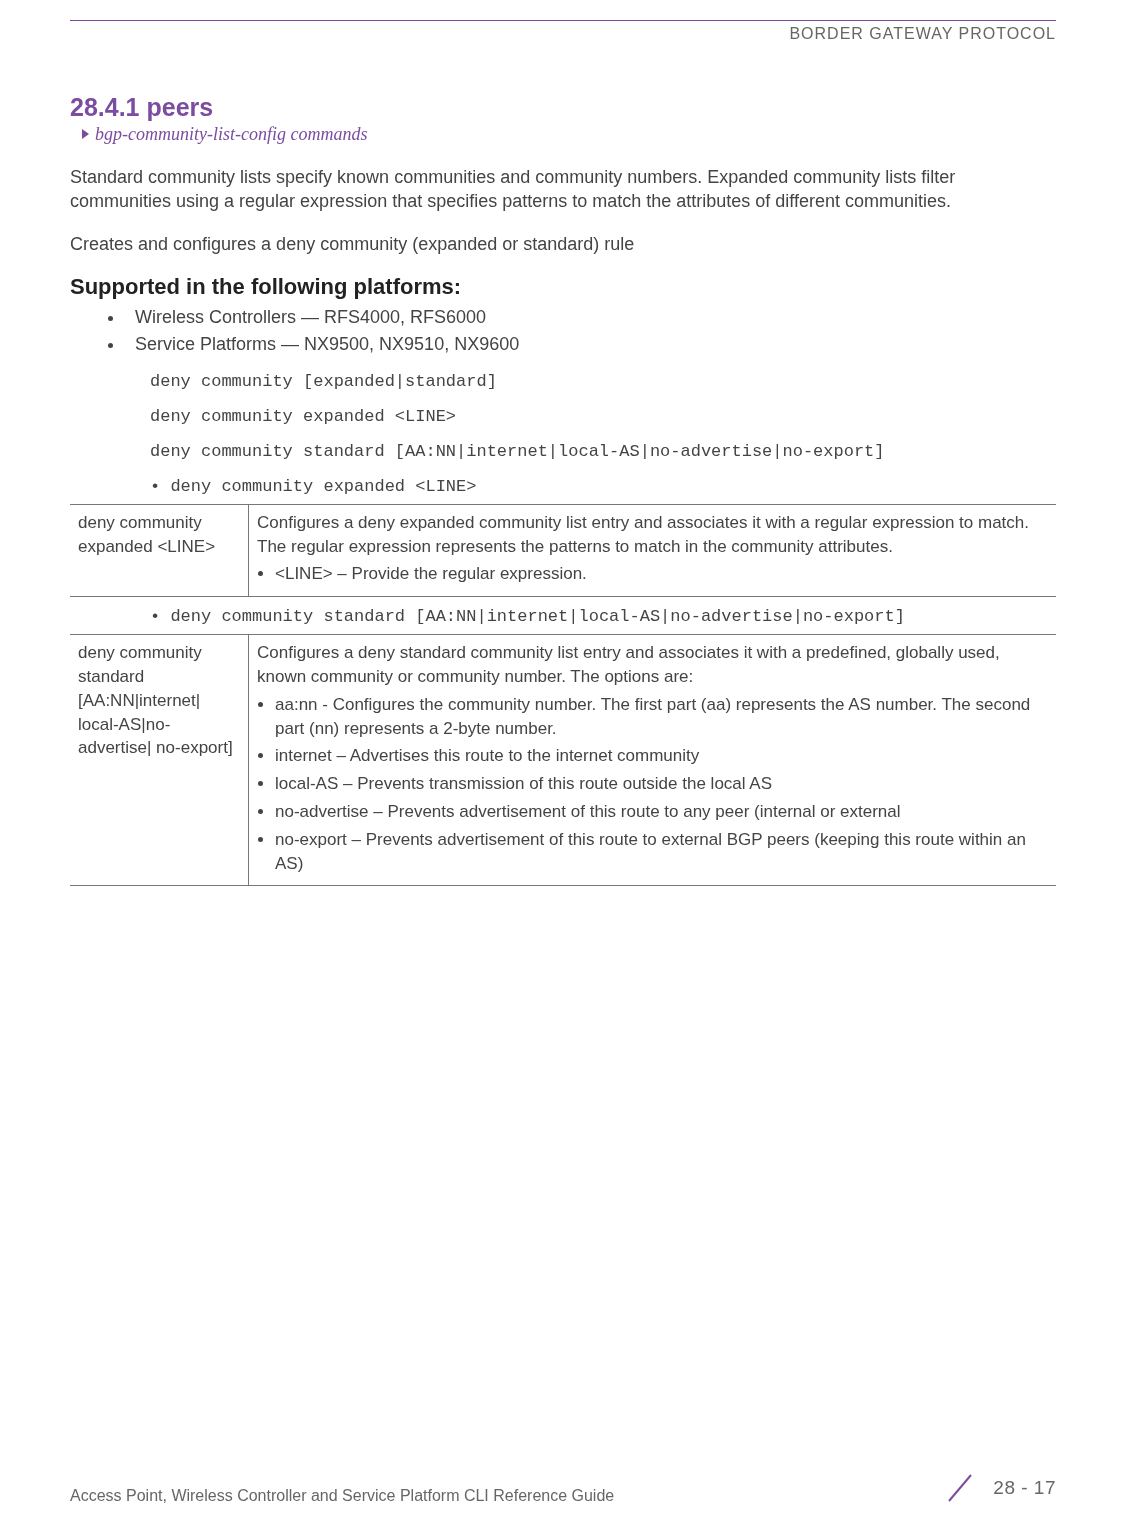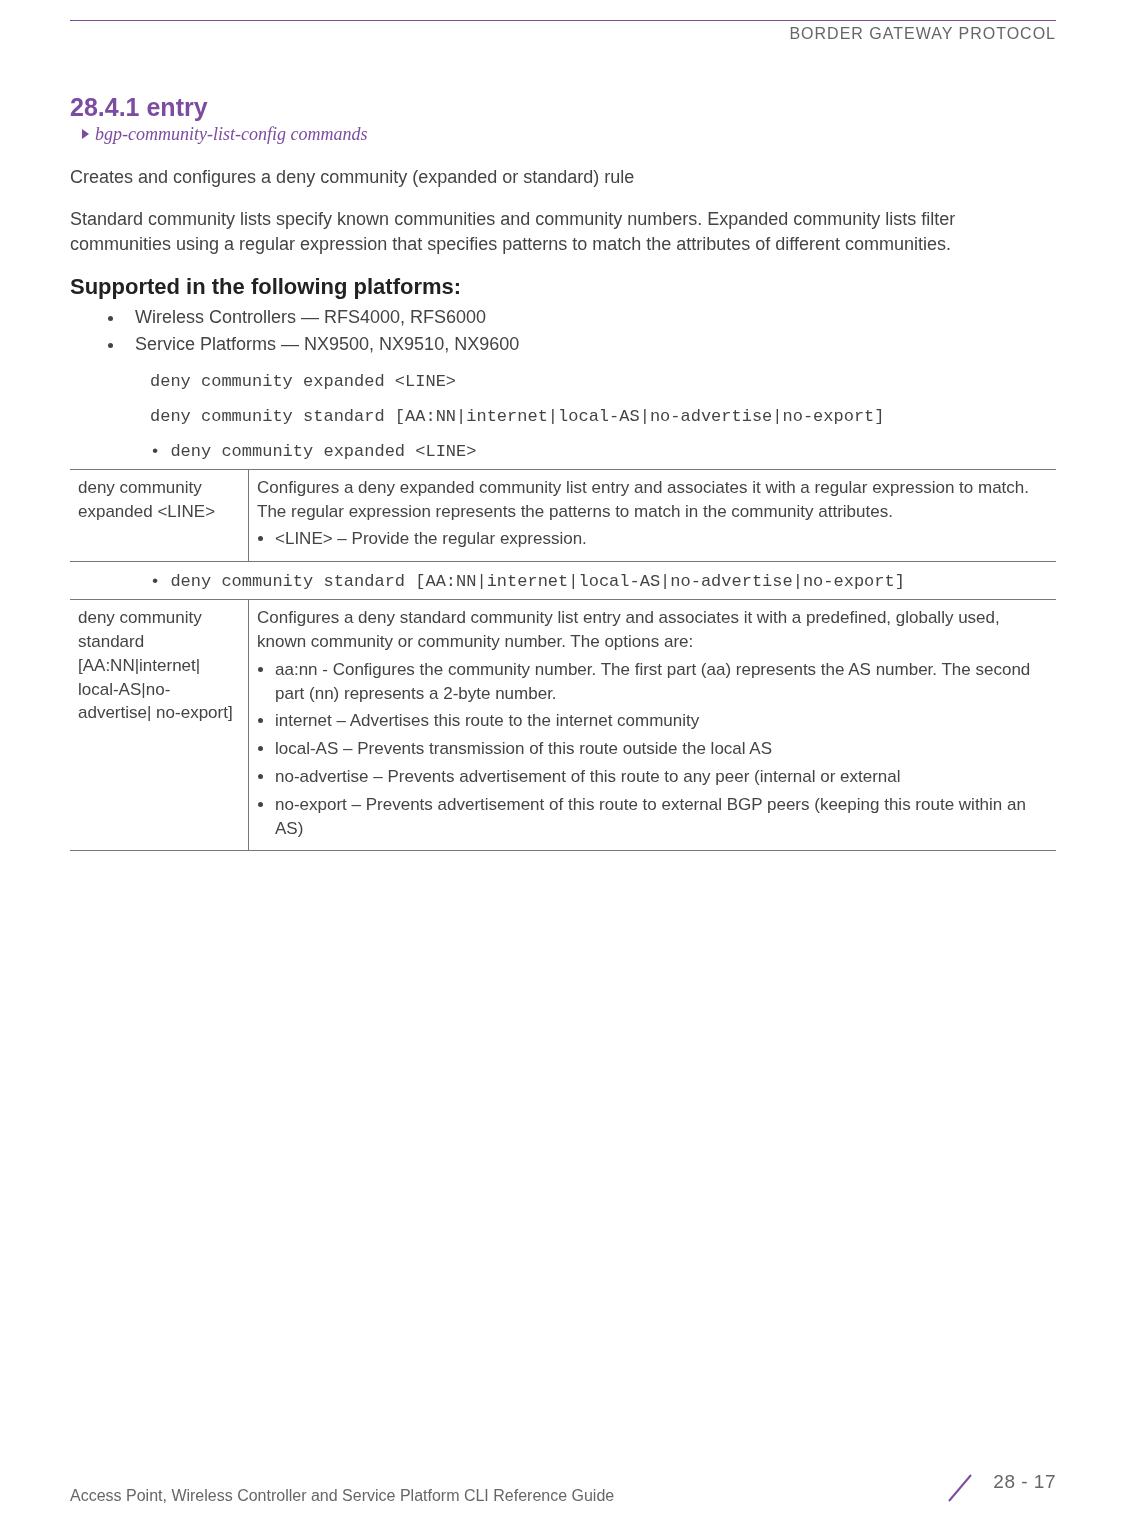--- a/index.html
+++ b/index.html
@@ -125,48 +125,49 @@
     right: 70px;
     display: flex;
     align-items: flex-end;
     justify-content: space-between;
     color: #666;
     font-size: 16px;
     font-weight: 300;
   }
   .footer-right {
     display: flex;
-    align-items: flex-start;
+    align-items: center;
     gap: 16px;
     font-size: 19px;
     letter-spacing: 0.5px;
   }
   .footer-slash svg {
     display: block;
   }
 </style>
 </head>
 <body>
 
 <div class="page">
   <div class="header-line"></div>
   <div class="header-text">BORDER GATEWAY PROTOCOL</div>
 
-  <div class="section-title">28.4.1 entry</div>
+  <div class="section-title">28.4.1 peers</div>
   <div class="breadcrumb">bgp-community-list-config commands</div>
 
+  <div class="body-text">Standard community lists specify known communities and community numbers. Expanded community lists filter communities using a regular expression that specifies patterns to match the attributes of different communities.</div>
   <div class="body-text">Creates and configures a deny community (expanded or standard) rule</div>
-  <div class="body-text">Standard community lists specify known communities and community numbers. Expanded community lists filter communities using a regular expression that specifies patterns to match the attributes of different communities.</div>
 
   <div class="subheading">Supported in the following platforms:</div>
   <ul class="platforms">
     <li>Wireless Controllers — RFS4000, RFS6000</li>
     <li>Service Platforms — NX9500, NX9510, NX9600</li>
   </ul>
 
+  <div class="code-line">deny community [expanded|standard]</div>
   <div class="code-line">deny community expanded &lt;LINE&gt;</div>
   <div class="code-line">deny community standard [AA:NN|internet|local-AS|no-advertise|no-export]</div>
 
 
   <div class="param-bullet">deny community expanded &lt;LINE&gt;</div>
   <table class="params">
     <tbody>
         <tr>
       <td class="left">deny community expanded &lt;LINE&gt;</td>
       <td>

